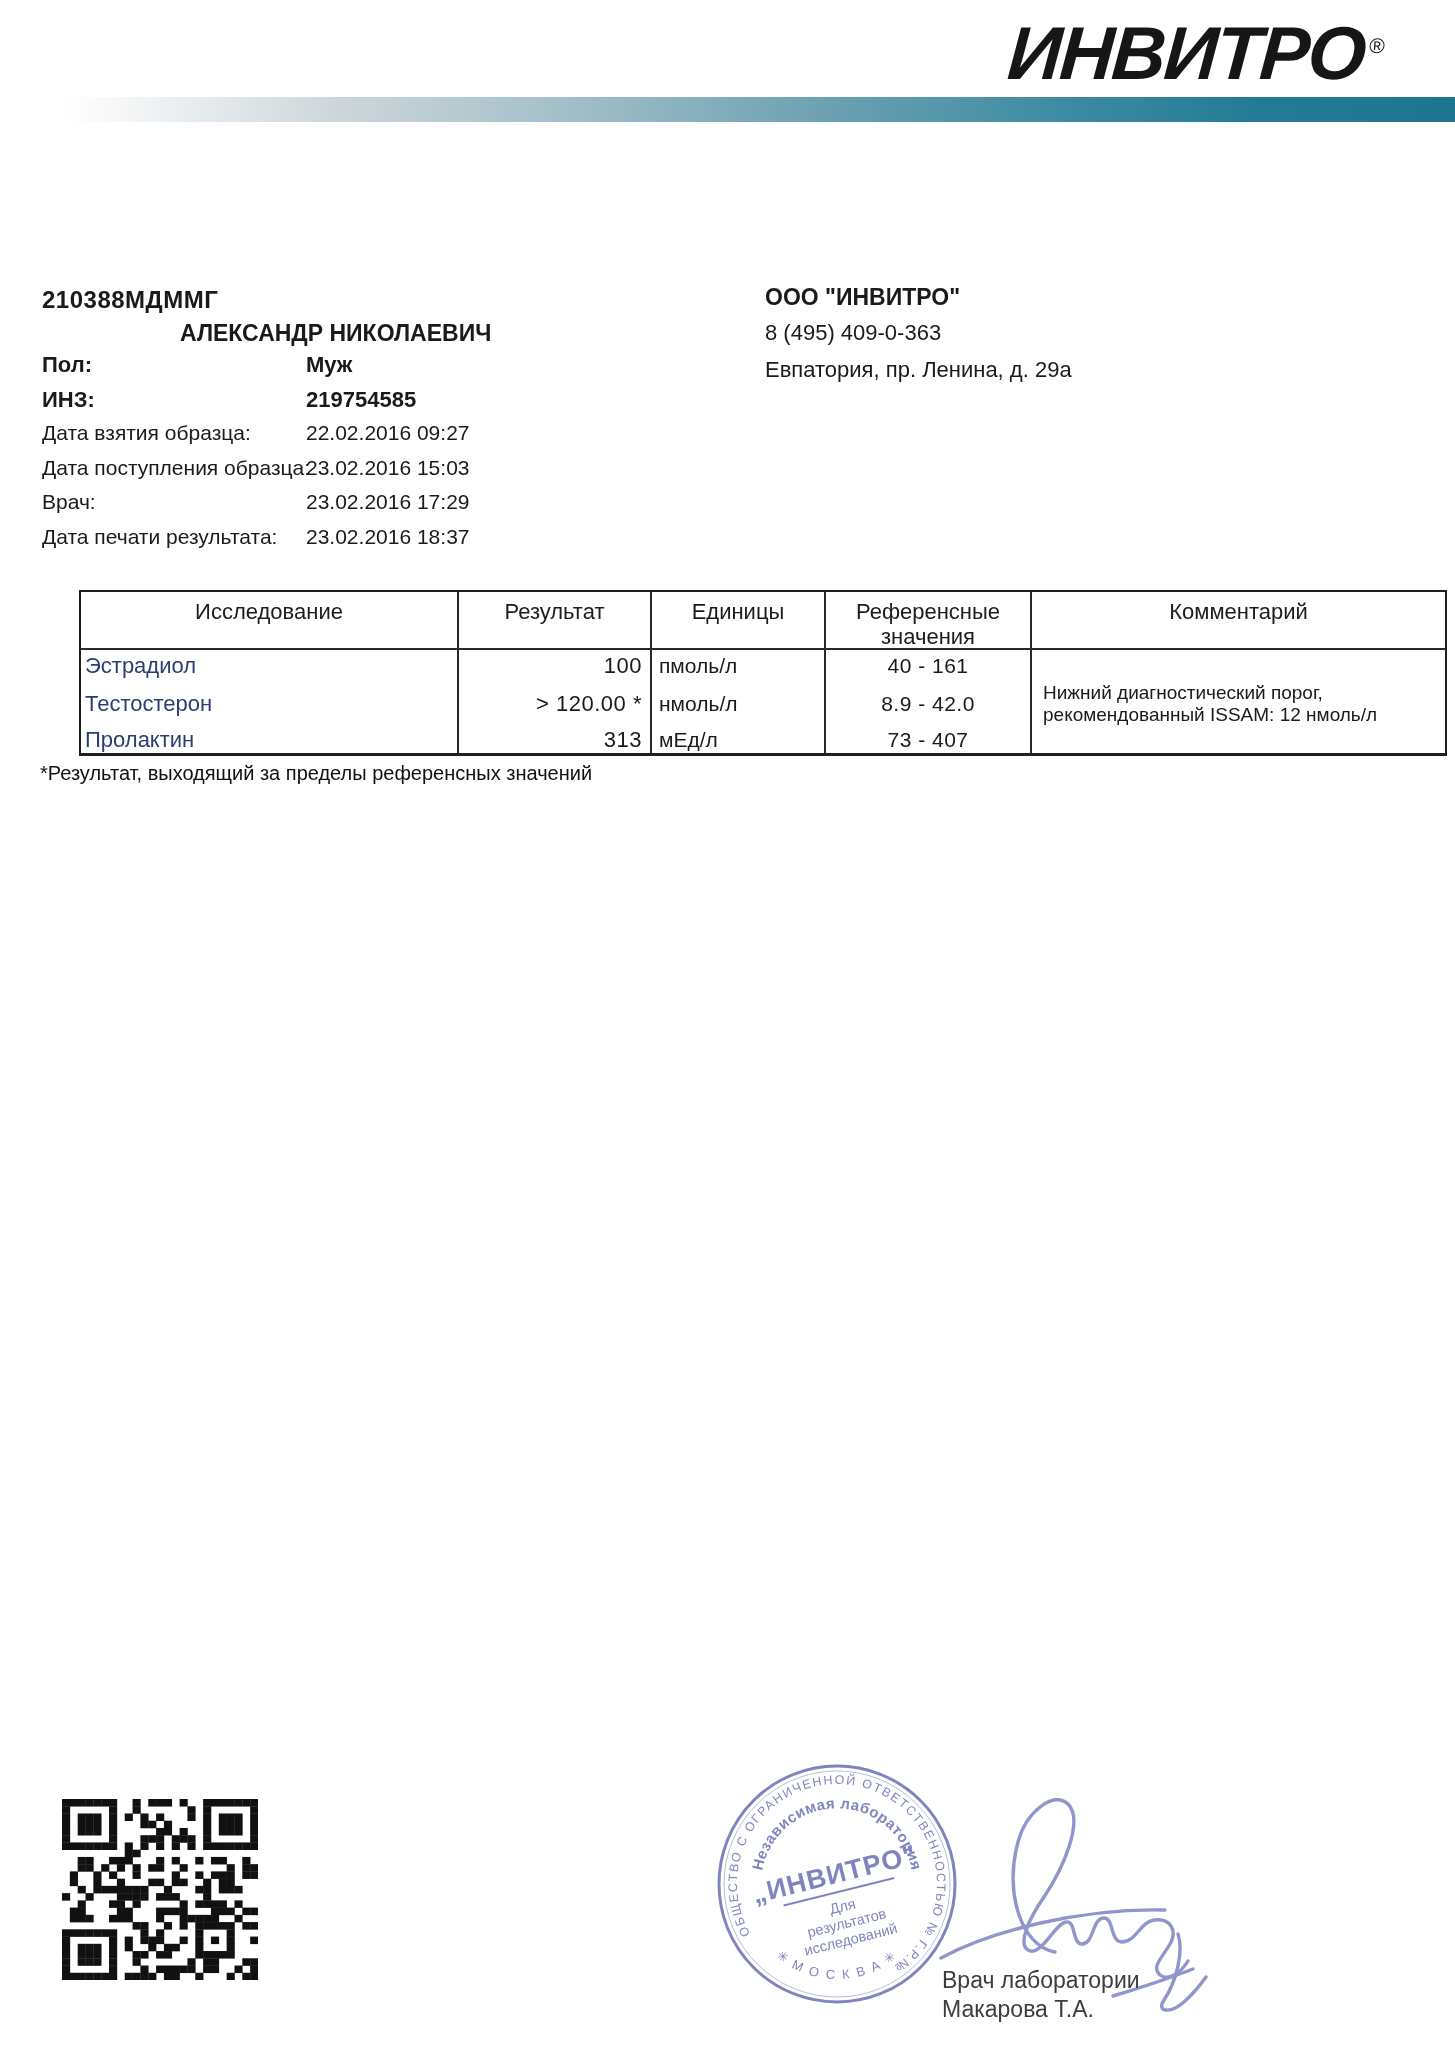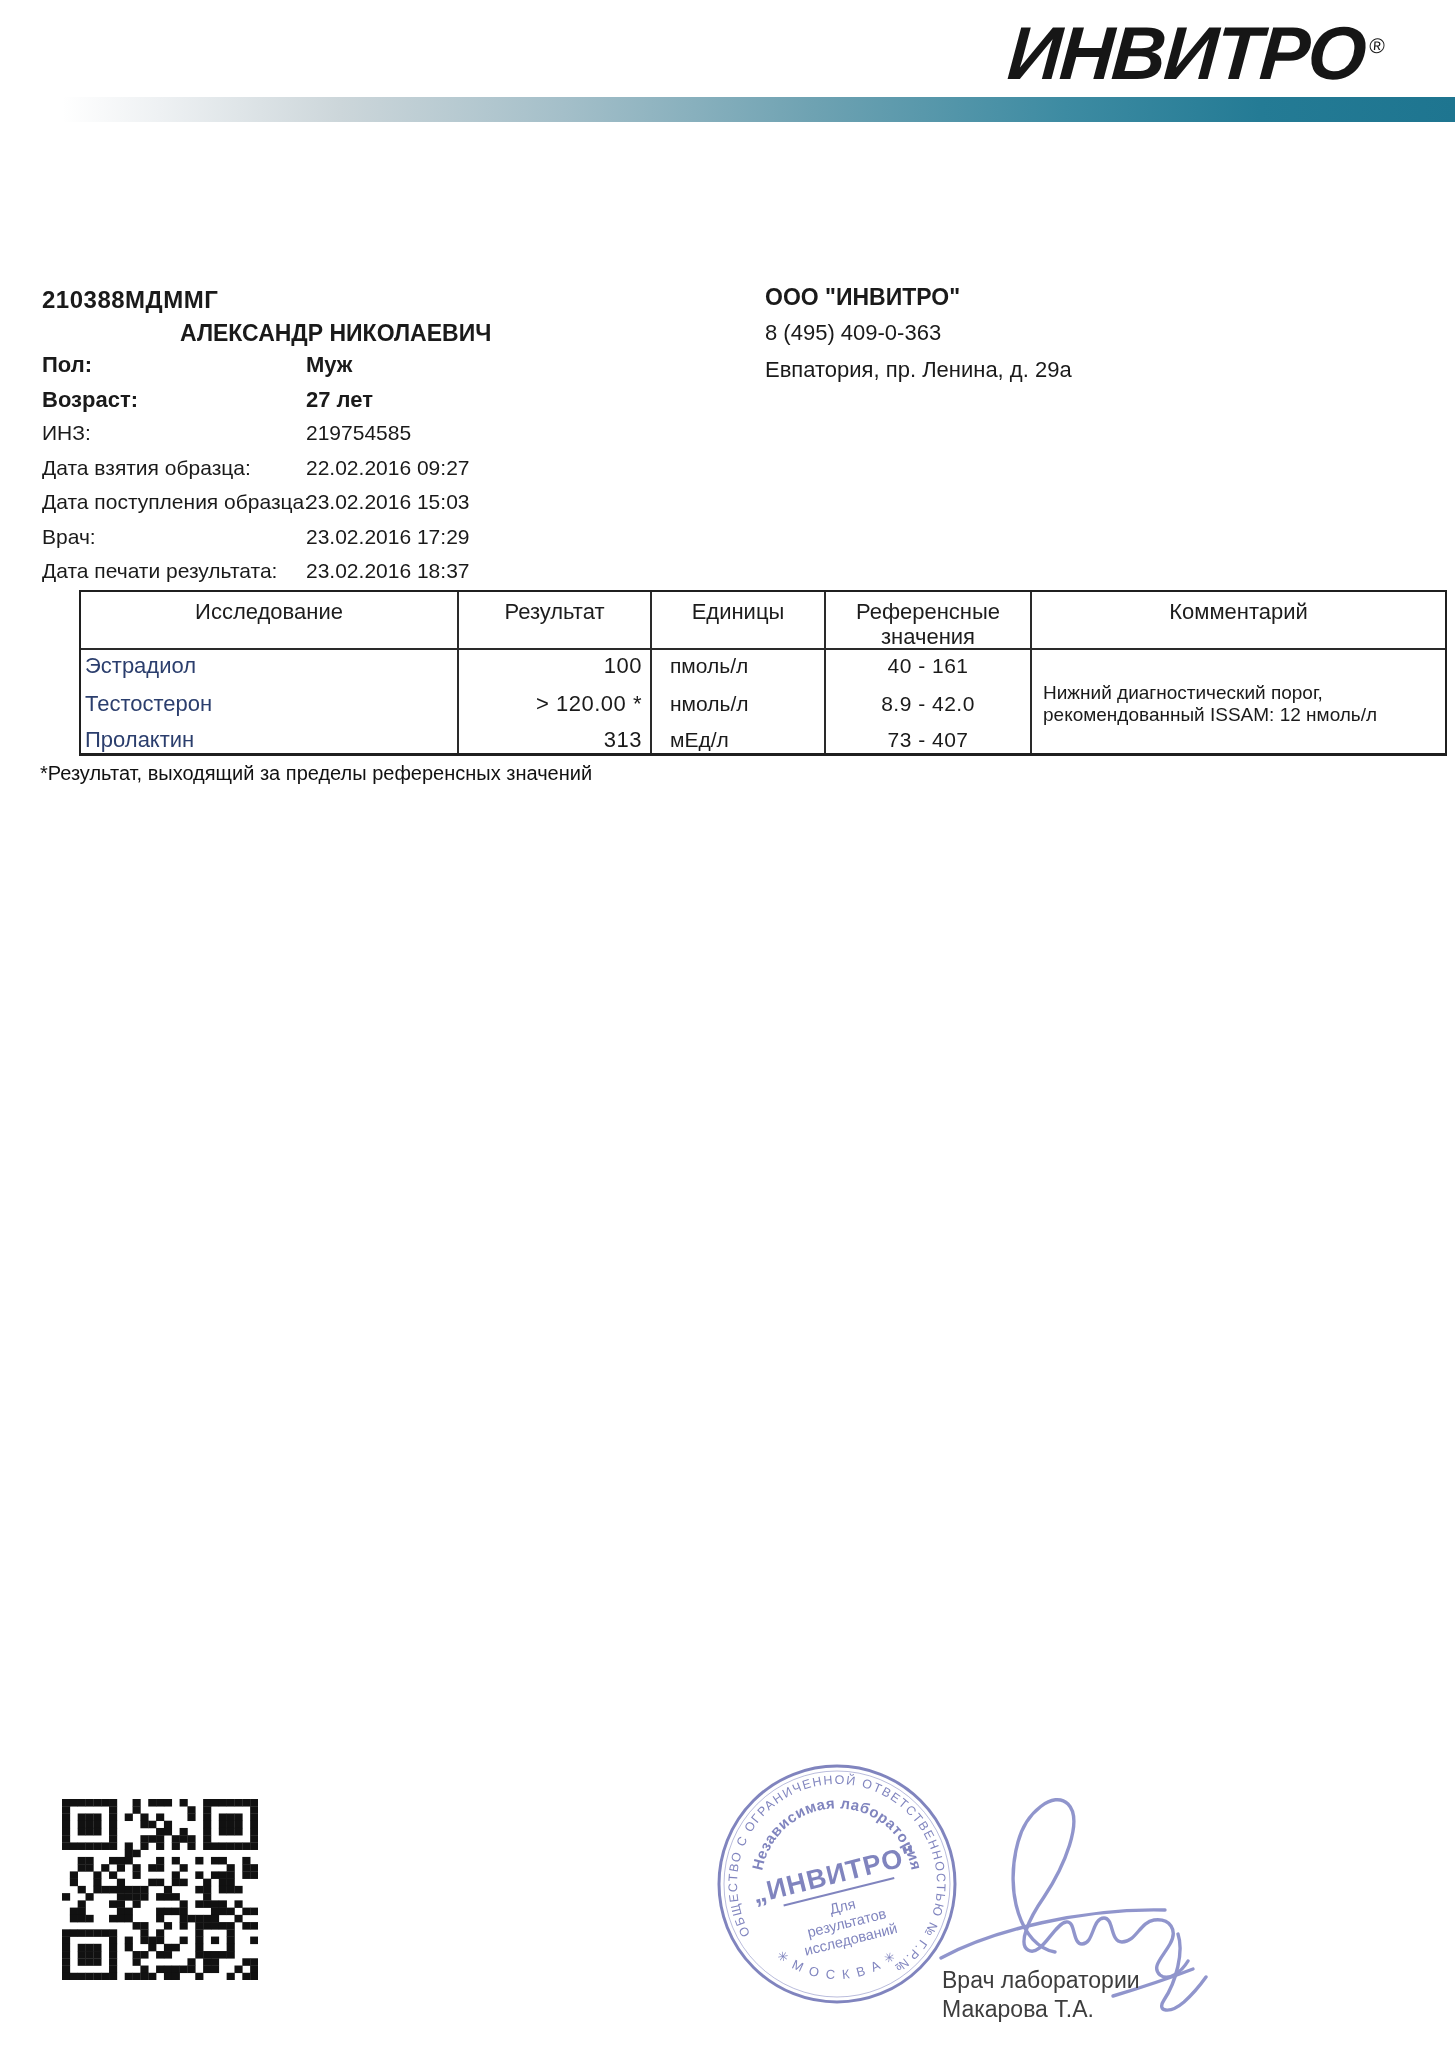--- a/index.html
+++ b/index.html
@@ -55,21 +55,21 @@
   }
   .rtable .c{box-sizing:border-box;display:flex;align-items:center;}
   .rtable .vr{border-right:2px solid #2a2a2a;}
   .rtable .hd{
     border-bottom:2px solid #2a2a2a;
     align-items:flex-start;justify-content:center;text-align:center;
     font-size:22px;color:#1c1c1c;padding-top:7px;line-height:25px;
   }
   .cell-test{font-size:22px;padding-left:4px;}
   .cell-result{justify-content:flex-end;font-size:22px;padding-right:8px;letter-spacing:0.5px;}
-  .cell-units{font-size:21px;padding-left:18px;}
+  .cell-units{font-size:21px;padding-left:7px;}
   .cell-ref{justify-content:center;font-size:21px;letter-spacing:0.5px;}
   .cell-comment{font-size:19px;line-height:22px;padding-left:11px;}
   .cell-comment span{display:block;max-width:345px;}
   .footnote{position:absolute;left:40px;top:762px;font-size:20px;color:#111;}
   
   .qr{position:absolute;left:62px;top:1799px;}
   .stamp{position:absolute;left:706px;top:1753px;opacity:0.88;}
   .signature{position:absolute;left:925px;top:1770px;opacity:0.95;}
   .doctor{position:absolute;left:942px;top:1966px;font-size:23px;line-height:29px;color:#3d3d3d;}
 </style>
@@ -81,24 +81,20 @@
   <div class="logo"><span>ИНВИТРО</span><sup>®</sup></div>
   <div class="teal-bar"></div>
 
   <div class="patient-code">210388МДММГ</div>
   <div class="patient-name">АЛЕКСАНДР НИКОЛАЕВИЧ</div>
 
   <div class="info-rows">
     <div class="info-row">
       <span class="info-label">Пол:</span>
       <span class="info-value">Муж</span>
-    </div>
-    <div class="info-row">
-      <span class="info-label">Возраст:</span>
-      <span class="info-value">27 лет</span>
     </div>
     <div class="info-row">
       <span class="info-label">ИНЗ:</span>
       <span class="info-value">219754585</span>
     </div>
     <div class="info-row">
       <span class="info-label">Дата взятия образца:</span>
       <span class="info-value">22.02.2016 09:27</span>
     </div>
     <div class="info-row">

